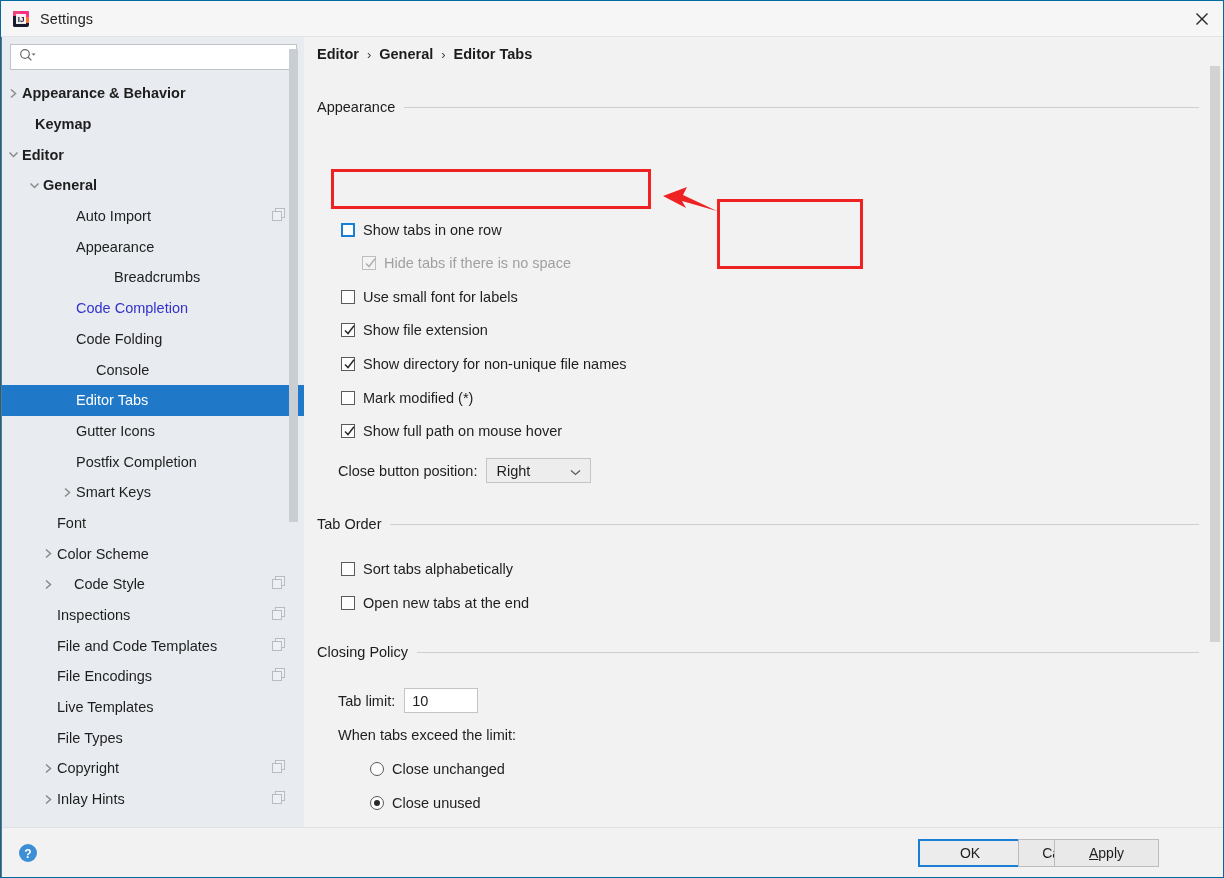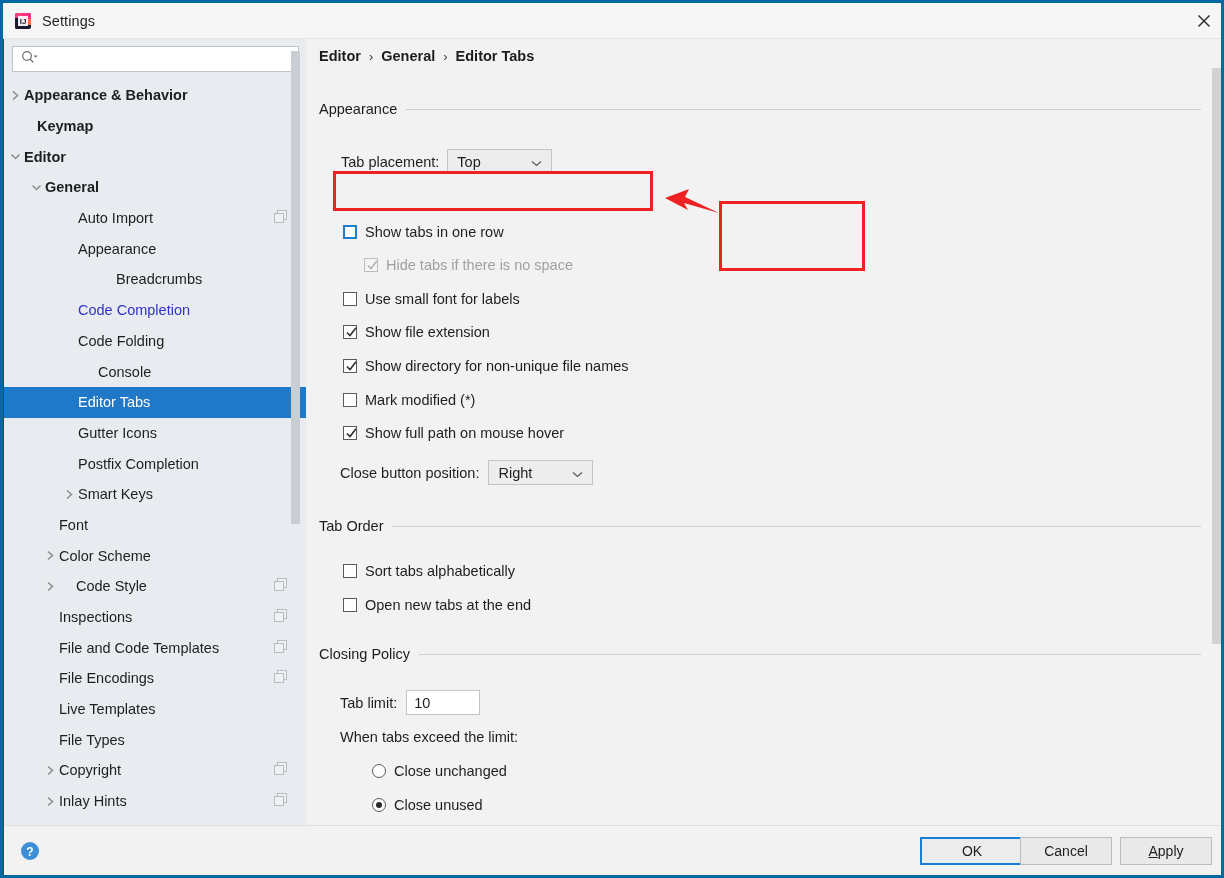--- a/index.html
+++ b/index.html
@@ -7,22 +7,22 @@
     margin: 0; padding: 0;
     width: 1224px; height: 878px;
     overflow: hidden;
     font-family: "Liberation Sans", sans-serif;
     background: #f2f2f2;
   }
 
   #dialog {
     position: relative;
     width: 1224px; height: 878px;
-    background: #404040;
-    border: 3px solid #0369a1;
+    background: #737373;
+    border: 1px solid #0369a1;
     overflow: hidden;
   }
 
   
   #titlebar {
     position: absolute; left: 0; top: 0;
     width: 1224px; height: 36px;
     background: #f6f6f6;
     border-bottom: 1px solid #e4e4e4;
     display: flex; align-items: center;
@@ -445,31 +445,20 @@
       <span>General</span>
       <span class="sep">›</span>
       <span>Editor Tabs</span>
     </div>
 
     <div class="section" style="top:62px;">
       <span class="stitle">Appearance</span>
       <span class="sline"></span>
     </div>
 
-    <div class="row" style="left:35px; top:110px;">
-      <span>Tab placement:</span>
-      <span class="combo" style="width:105px; margin-left:8px;">
-        <span>Top</span>
-        <span class="chev">
-          <svg width="11" height="7" viewBox="0 0 11 7">
-              <path d="M1 1.5 L5.5 5.5 L10 1.5" fill="none" stroke="#5b5b5b" stroke-width="1.3"></path>
-            </svg>
-        </span>
-      </span>
-    </div>
 
     <div class="row" style="left:37px; top:185px;">
       <span class="cb focused"></span>
       <span>Show tabs in one row</span>
     </div>
 
     <div class="row disabled" style="left:58px; top:218px;">
       <span class="cb dis">
         <span class="tick">
           <svg width="13" height="14" viewBox="0 0 13 14">
@@ -593,18 +582,18 @@
         <circle cx="10" cy="10" r="9" fill="#3c8fd6"></circle>
         <text x="10" y="14.5" font-family="'Liberation Sans',sans-serif" font-size="12" font-weight="bold" fill="#ffffff" text-anchor="middle">?</text>
       </svg>
     </div>
     <div class="dlg-btn default" style="left:916px; width:104px;">
       <span>OK</span>
     </div>
     <div class="dlg-btn" style="left:1016px; width:92px;">
       <span>Cancel</span>
     </div>
-    <div class="dlg-btn" style="left:1116px; width:92px;">
+    <div class="dlg-btn" style="left:1052px; width:105px;">
       <span><u>A</u><span>pply</span></span>
     </div>
   </div>
 
 </div>
 
 </body></html>

